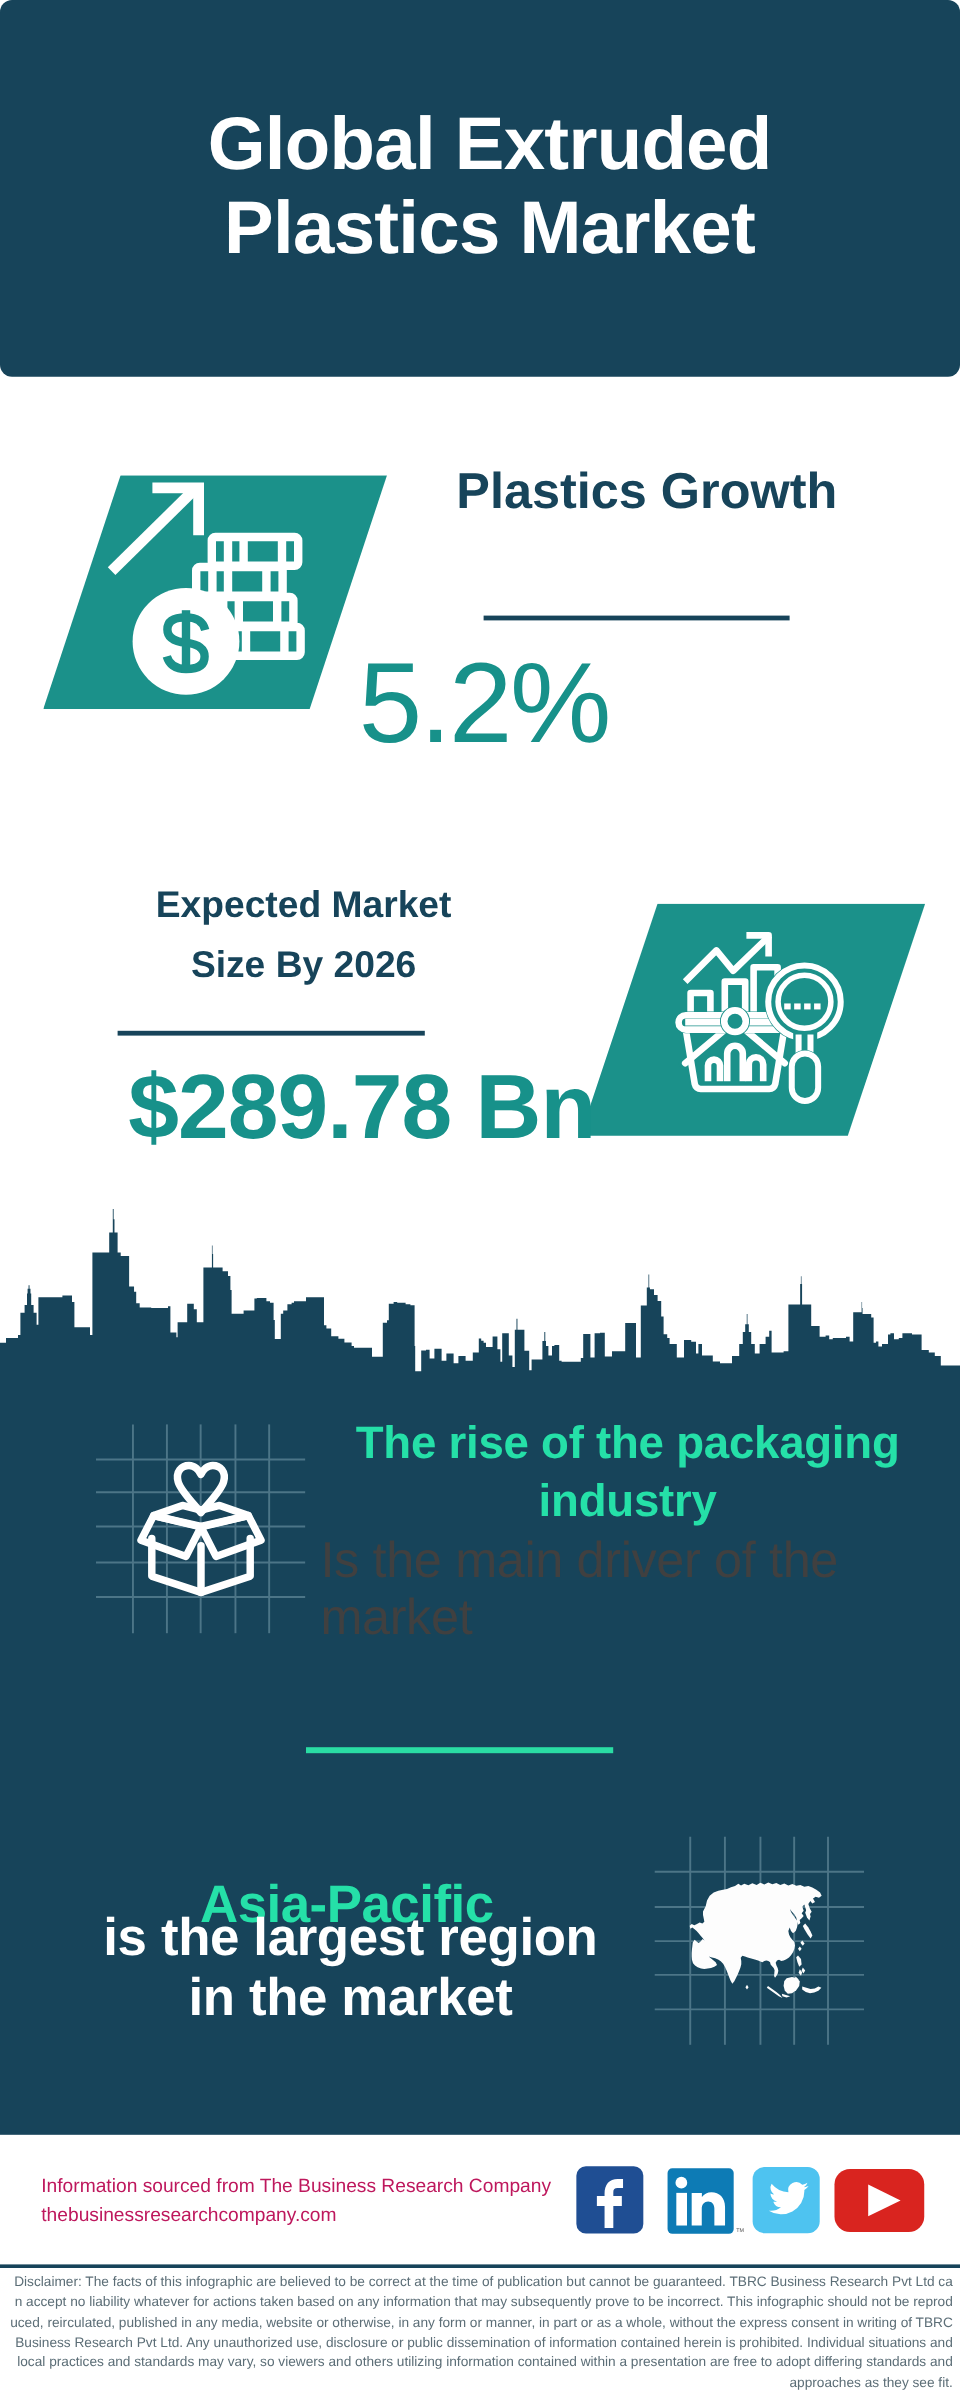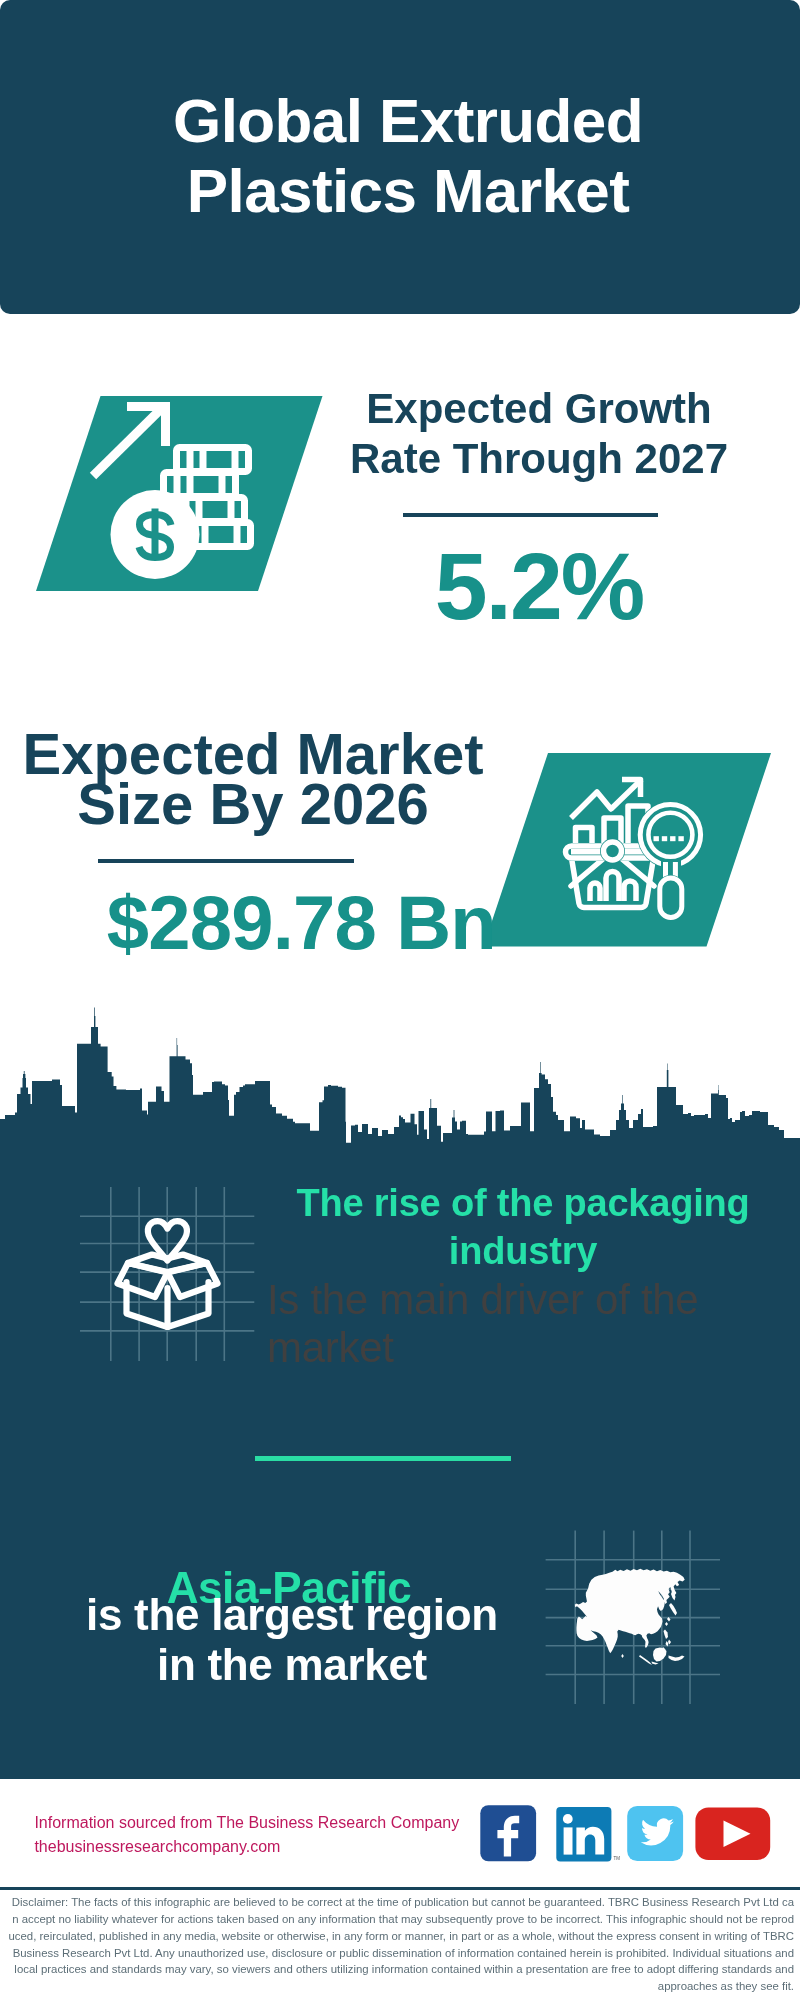--- a/index.html
+++ b/index.html
@@ -14,28 +14,28 @@
   .header-title{position:absolute;left:8px;top:86px;width:800px;text-align:center;
       color:#ffffff;font-size:62px;font-weight:bold;line-height:70px;letter-spacing:-0.6px;}
 
   
   .para{position:absolute;background:#1b918a;}
   .para-1{left:36px;top:396px;width:286.5px;height:195px;
       clip-path:polygon(64.5px 0, 286.5px 0, 222px 195px, 0 195px);}
   .grow-h{position:absolute;left:299px;top:384px;width:480px;text-align:center;
       color:#17445a;font-size:42px;font-weight:bold;line-height:50px;letter-spacing:0px;}
   .grow-rule{position:absolute;left:402.8px;top:512.9px;width:255.7px;height:4px;background:#17445a;}
-  .grow-val{position:absolute;left:299px;top:539px;width:480px;text-align:center;
-      color:#17918a;font-size:95px;font-weight:bold;line-height:95px;letter-spacing:-2px;}
+  .grow-val{position:absolute;left:299px;top:539px;width:480px;text-align:left;
+      color:#17918a;font-size:95px;font-weight:normal;line-height:95px;letter-spacing:-2px;}
 
   
   .para-2{left:483.5px;top:753px;width:287.5px;height:193.5px;
       clip-path:polygon(64.5px 0, 287.5px 0, 223px 193.5px, 0 193.5px);}
   .size-h{position:absolute;left:13px;top:729px;width:480px;text-align:center;
-      color:#17445a;font-size:58px;font-weight:bold;line-height:50px;letter-spacing:0px;}
+      color:#17445a;font-size:31px;font-weight:bold;line-height:50px;letter-spacing:0px;}
   .size-rule{position:absolute;left:97.9px;top:858.8px;width:256.3px;height:4px;background:#17445a;}
   .size-val{position:absolute;left:16px;top:885px;width:480px;text-align:right;
       color:#17918a;font-size:76px;font-weight:bold;line-height:76px;letter-spacing:-0.8px;}
 
   
   .darkbody{position:absolute;left:0;top:1155px;width:800px;height:624px;background:#17445a;}
   .skysvg{position:absolute;left:0;top:0;width:800px;height:2000px;}
 
   
   .pack-h{position:absolute;left:273px;top:1179px;width:500px;text-align:center;
@@ -64,22 +64,21 @@
 
   <div class="header">
     <div class="header-title">
       <span>Global Extruded</span><br>
       <span>Plastics Market</span>
     </div>
   </div>
 
   <div class="para para-1"></div>
   <div class="grow-h">
-    <span>Expected Growth</span><br>
-    <span>Rate Through 2027</span>
+    <span>Plastics Growth</span><br>
   </div>
   <div class="grow-rule"></div>
   <div class="grow-val">5.2%</div>
 
   <div class="para para-2"></div>
   <div class="size-h">
     <span>Expected Market</span><br>
     <span>Size By 2026</span>
   </div>
   <div class="size-rule"></div>

